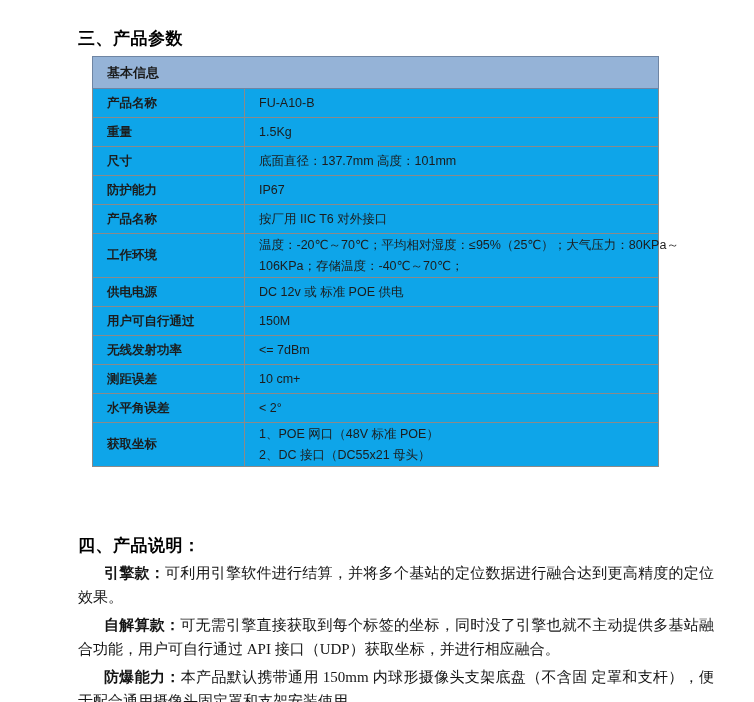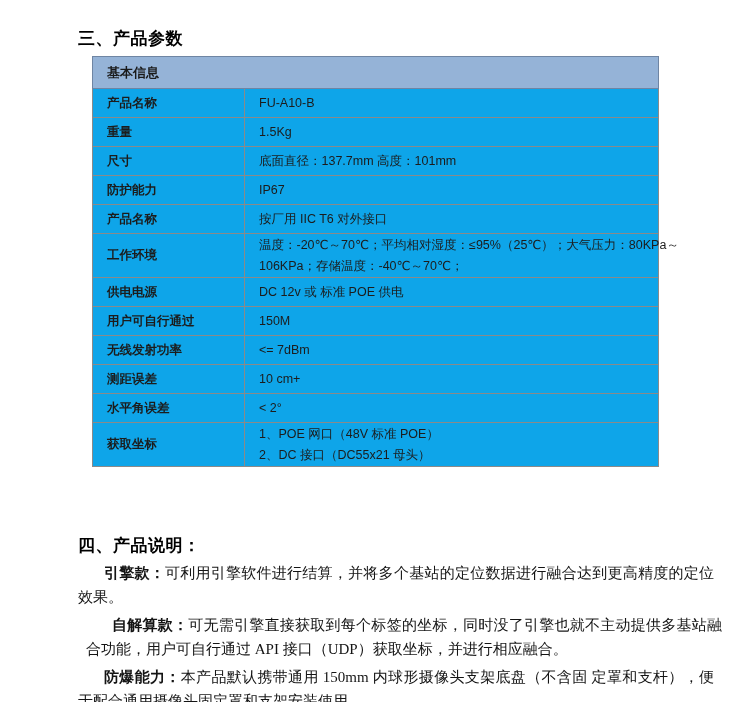--- a/index.html
+++ b/index.html
@@ -87,21 +87,21 @@
     color: #141414;
     text-align: justify;
     text-justify: inter-ideograph;
     text-indent: 26px;
   }
   .body-para .lead {
     font-weight: bold;
     font-family: "Liberation Serif", "DejaVu Serif", serif;
   }
   #para-engine { top: 546px; }
-  #para-self   { top: 598px; margin-left: 8px; }
+  #para-self   { top: 598px; }
   #para-install{ top: 650px; }
 </style>
 </head>
 <body>
 
 <div class="page">
 
   <h2 class="section-heading" id="heading-params">三、产品参数</h2>
 
   <table class="spec-table">

